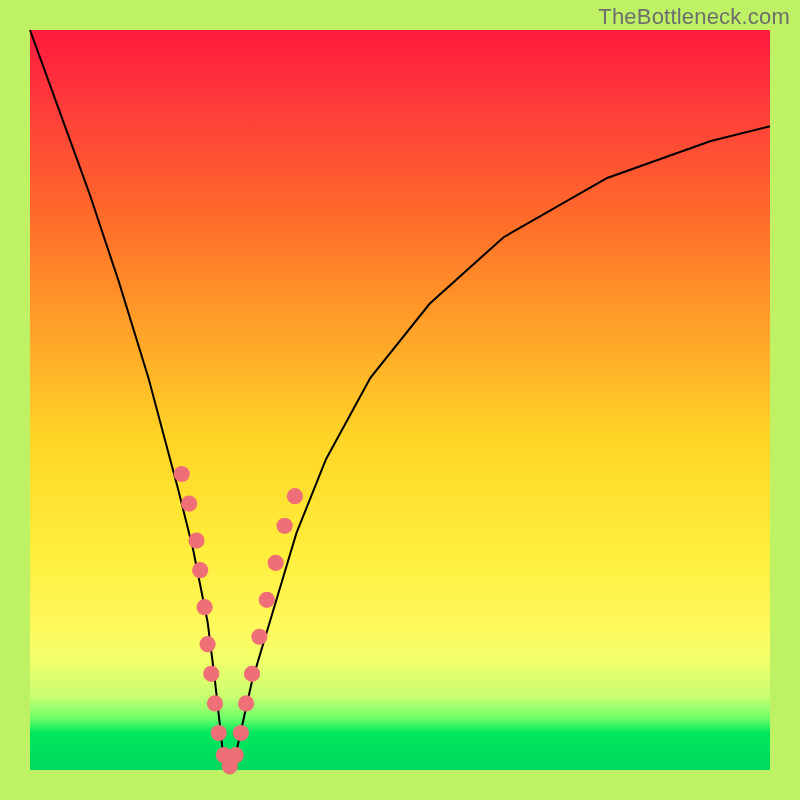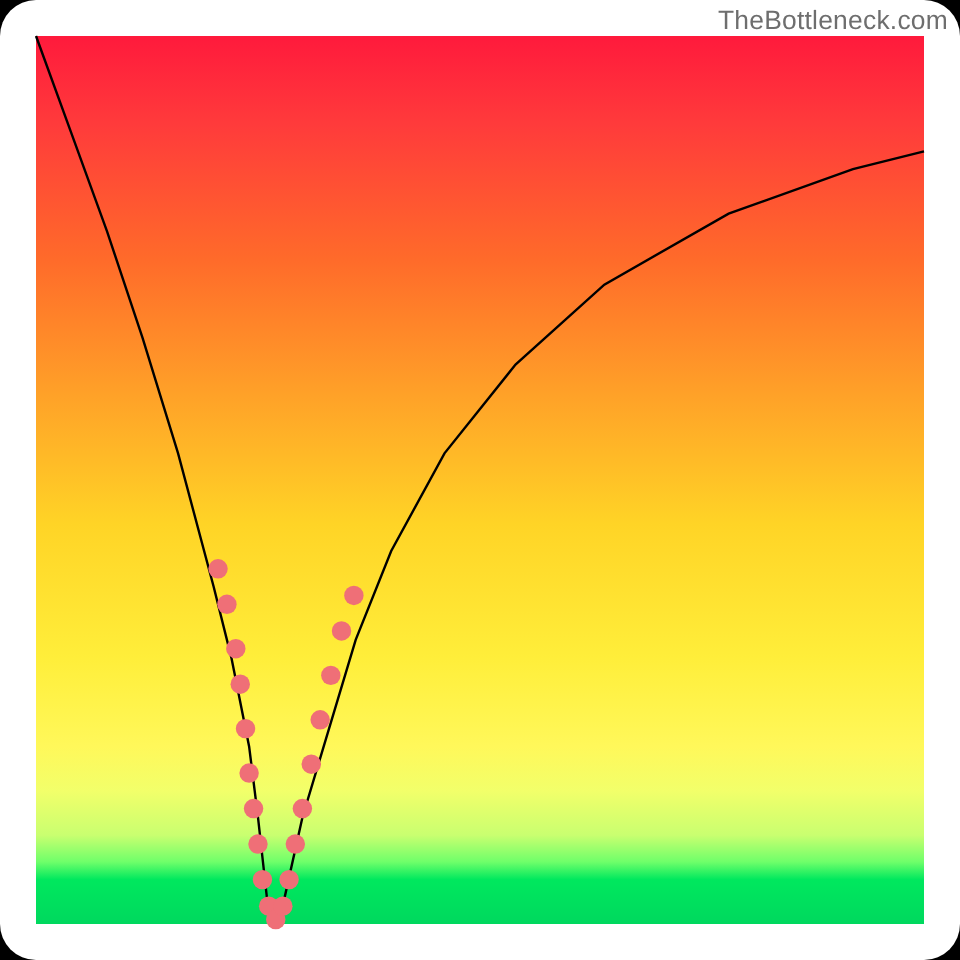--- a/index.html
+++ b/index.html
@@ -10,22 +10,21 @@
     overflow: hidden;
     background: #000;
     font-family: Arial, Helvetica, sans-serif;
   }
   .frame {
     position: absolute;
     left: 0;
     top: 0;
     width: 800px;
     height: 800px;
-    background: #ffffff;
-    border-radius: 30px;
+    background: #bef264;
   }
   .plot-area {
     position: absolute;
     left: 30px;
     top: 30px;
     width: 740px;
     height: 740px;
     
     background: linear-gradient(
       to bottom,

